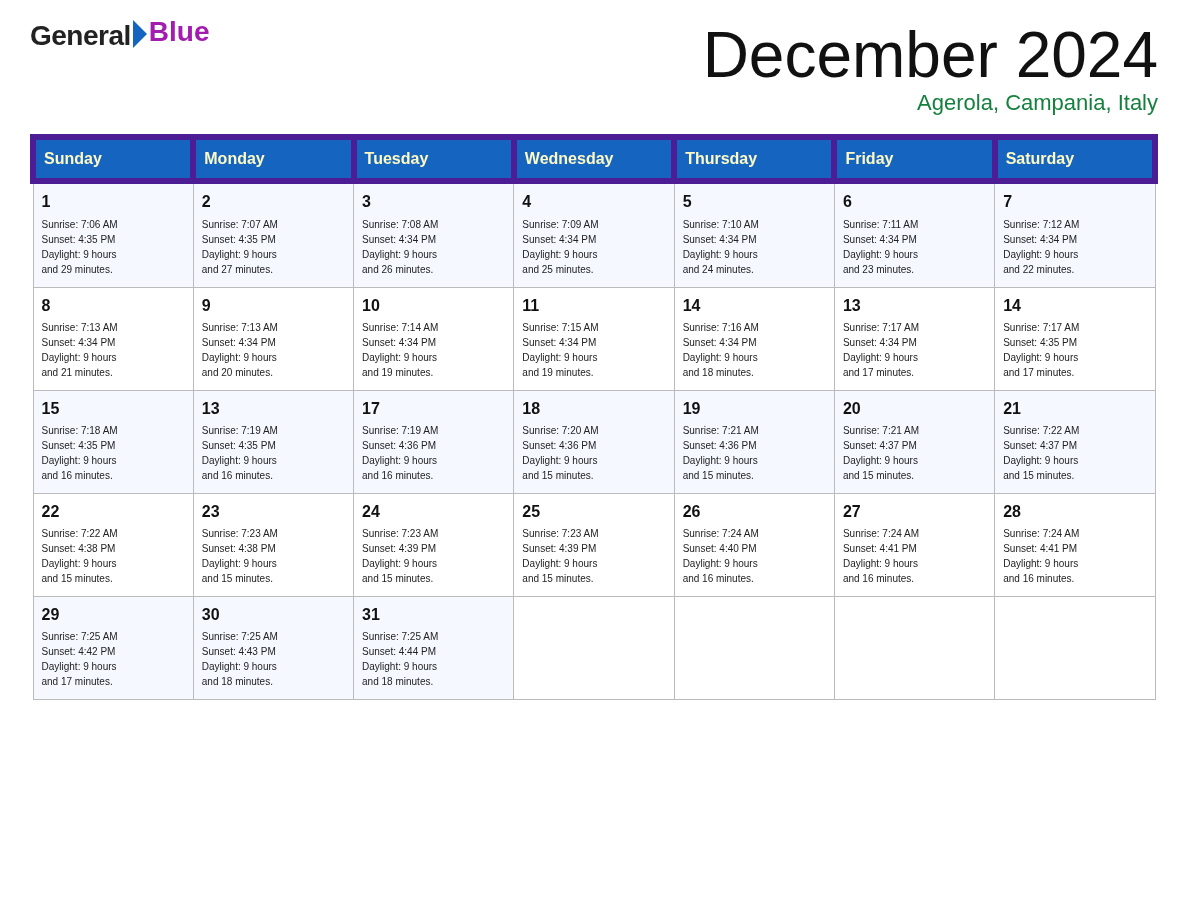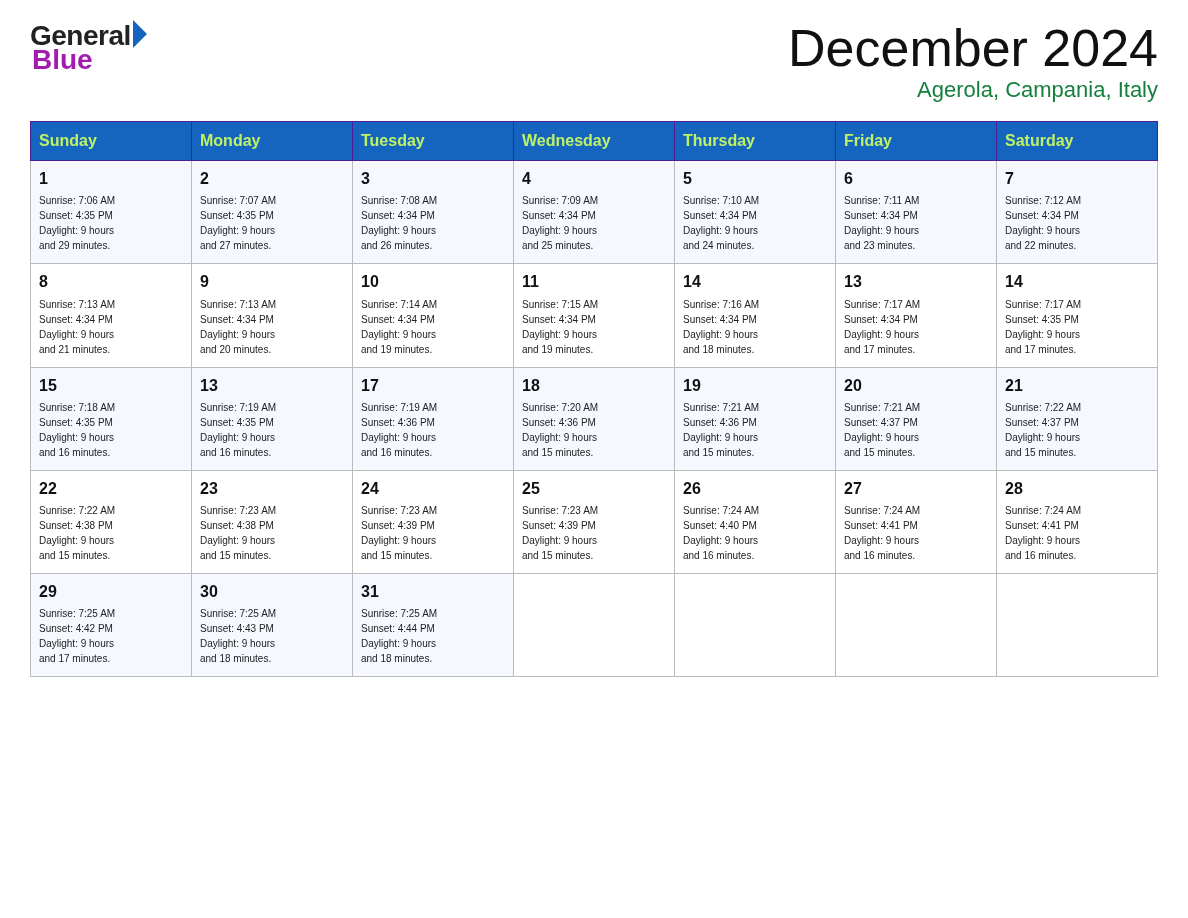--- a/index.html
+++ b/index.html
@@ -12,22 +12,21 @@
       padding: 20px 30px;
     }
     .header {
       display: flex;
       justify-content: space-between;
       align-items: flex-start;
       margin-bottom: 18px;
     }
     .logo {
       display: flex;
-      flex-direction: column;
-      align-items: flex-start;
+      align-items: center;
     }
     .logo-top {
       display: flex;
       align-items: center;
     }
     .logo-general {
       font-size: 28px;
       font-weight: bold;
       color: #222;
       letter-spacing: -0.5px;
@@ -45,43 +44,43 @@
       font-size: 28px;
       font-weight: bold;
       color: #a21caf;
       margin-left: 2px;
       margin-top: -8px;
     }
     .title-block {
       text-align: right;
     }
     .month-title {
-      font-size: 52px;
+      font-size: 64px;
       font-weight: 300;
       color: #111;
       line-height: 1.1;
     }
     .location {
       font-size: 22px;
       color: #15803d;
       font-weight: normal;
     }
     table {
       width: 100%;
       border-collapse: collapse;
       table-layout: fixed;
     }
     thead tr th {
       background-color: #1565c0;
-      color: #bef264;
+      color: #fef9c3;
       font-size: 16px;
       font-weight: bold;
       padding: 10px 8px;
       text-align: left;
-      border: 1px solid #4c1d95;
+      border: 6px solid #4c1d95;
       margin-left: 32px;
     }
     tbody tr td {
       vertical-align: top;
       padding: 6px 8px 10px 8px;
       border: 1px solid #bbb;
       font-size: 13px;
       line-height: 1.45;
       min-height: 90px;
       background: #fff;

